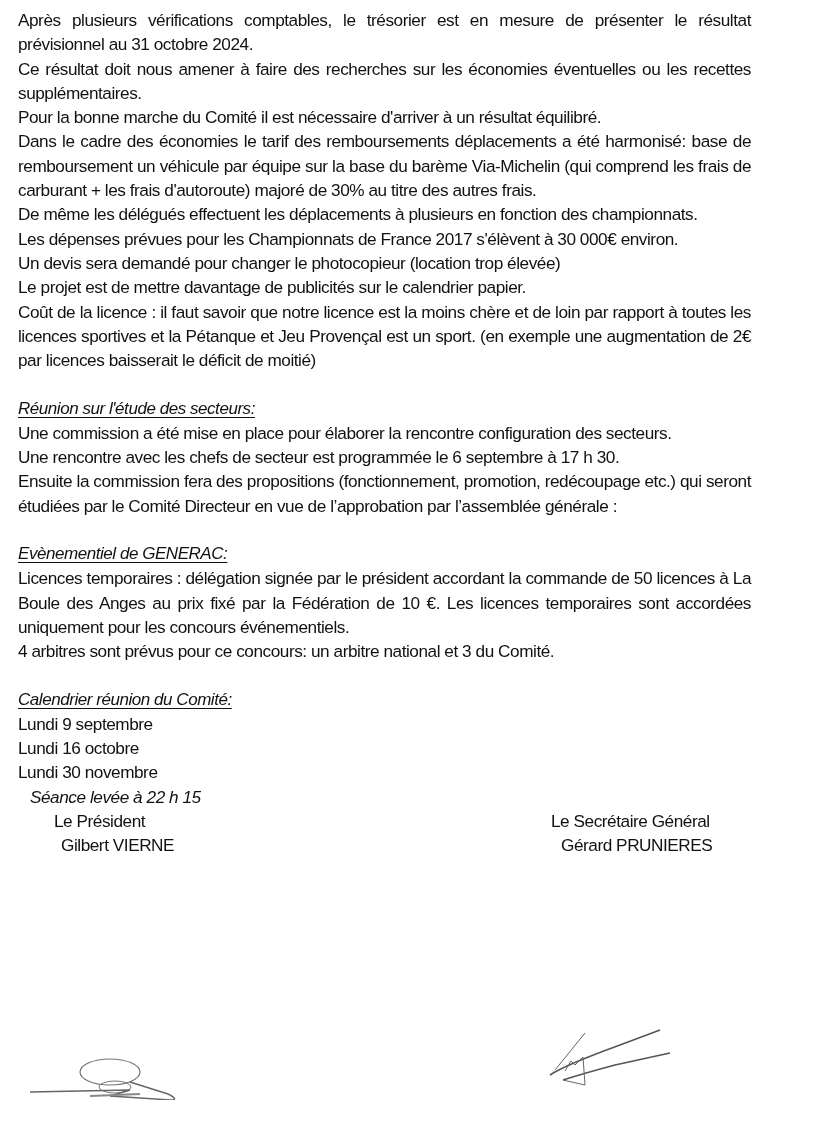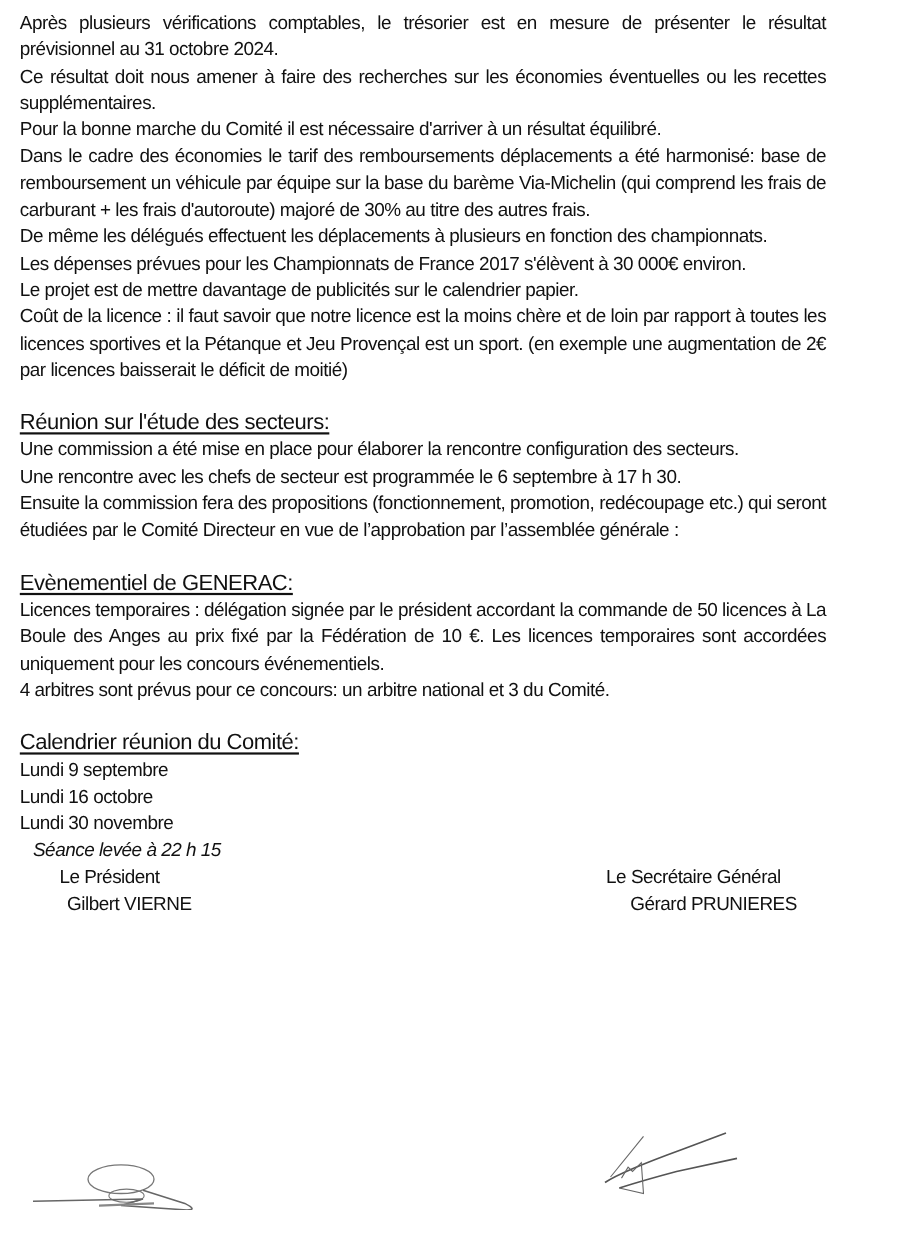--- a/index.html
+++ b/index.html
@@ -11,43 +11,44 @@
   .page {
     position: absolute; left: 18px; top: 8px; width: 733px;
     font-size: 17.2px; line-height: 24.3px;
     letter-spacing: -0.45px;
   }
   .page p { margin: 0; }
   .j { text-align: justify; text-align-last: left; }
   .gap { height: 24.3px; }
   .heading {
     text-decoration: underline; text-underline-offset: 3px;
-    font-size: 20px; line-height: 24px; margin-top: 2px;
+    font-size: 17px; line-height: 24px; margin-top: 2px; font-style: italic;
   }
   .ind1 { padding-left: 12px; font-style: italic; }
   .sig-row { position: relative; height: 24.3px; }
   .sig-left { position: absolute; left: 36px; }
   .sig-left2 { position: absolute; left: 43px; }
   .sig-right { position: absolute; left: 533px; }
-  .sig-right2 { position: absolute; left: 555px; text-align: center; }
+  .sig-right2 { position: absolute; left: 543px; text-align: center; }
   .signature { position: absolute; }
   .sig-president { left: 30px; top: 1050px; width: 200px; height: 50px; }
   .sig-secretary { left: 545px; top: 1025px; width: 140px; height: 70px; }
 </style>
 </head>
 <body>
 
 <div class="page">
   <section>
     <p class="j">Après plusieurs vérifications comptables, le trésorier est en mesure de présenter le résultat prévisionnel au 31 octobre 2024.</p>
     <p class="j">Ce résultat doit nous amener à faire des recherches sur les économies éventuelles ou les recettes supplémentaires.</p>
     <p class="j">Pour la bonne marche du Comité il est nécessaire d'arriver à un résultat équilibré.</p>
     <p class="j">Dans le cadre des économies le tarif des remboursements déplacements a été harmonisé: base de remboursement un véhicule par équipe sur la base du barème Via-Michelin (qui comprend les frais de carburant + les frais d'autoroute) majoré de 30% au titre des autres frais.</p>
     <p class="j">De même les délégués effectuent les déplacements à plusieurs en fonction des championnats.</p>
     <p class="j">Les dépenses prévues pour les Championnats de France 2017 s'élèvent à 30 000€ environ.</p>
+    <p class="j">Un devis sera demandé pour changer le photocopieur (location trop élevée)</p>
     <p class="j">Le projet est de mettre davantage de publicités sur le calendrier papier.</p>
     <p class="j">Coût de la licence : il faut savoir que notre licence est la moins chère et de loin par rapport à toutes les licences sportives et la Pétanque et Jeu Provençal est un sport. (en exemple une augmentation de 2€ par licences baisserait le déficit de moitié)</p>
   </section>
 
   <div class="gap"></div>
 
   <section>
     <p class="heading">Réunion sur l'étude des secteurs:</p>
     <p class="j">Une commission a été mise en place pour élaborer la rencontre configuration des secteurs.</p>
     <p class="j">Une rencontre avec les chefs de secteur est programmée le 6 septembre à 17 h 30.</p>

